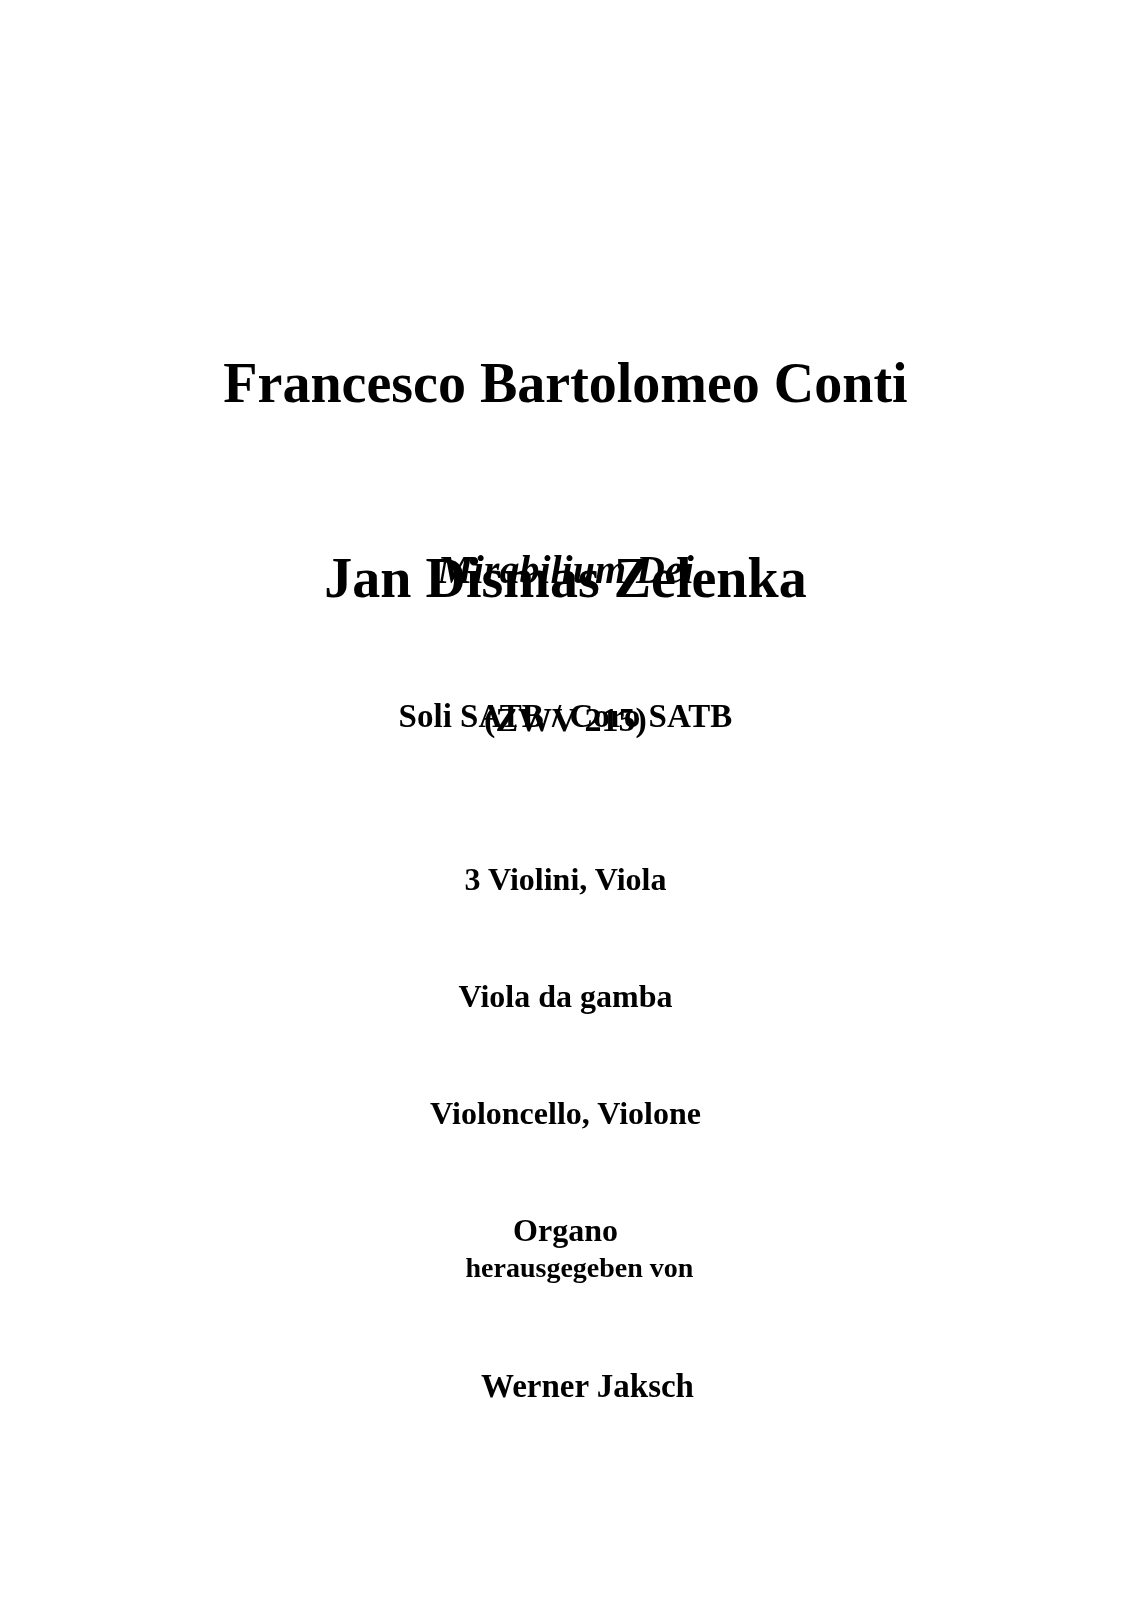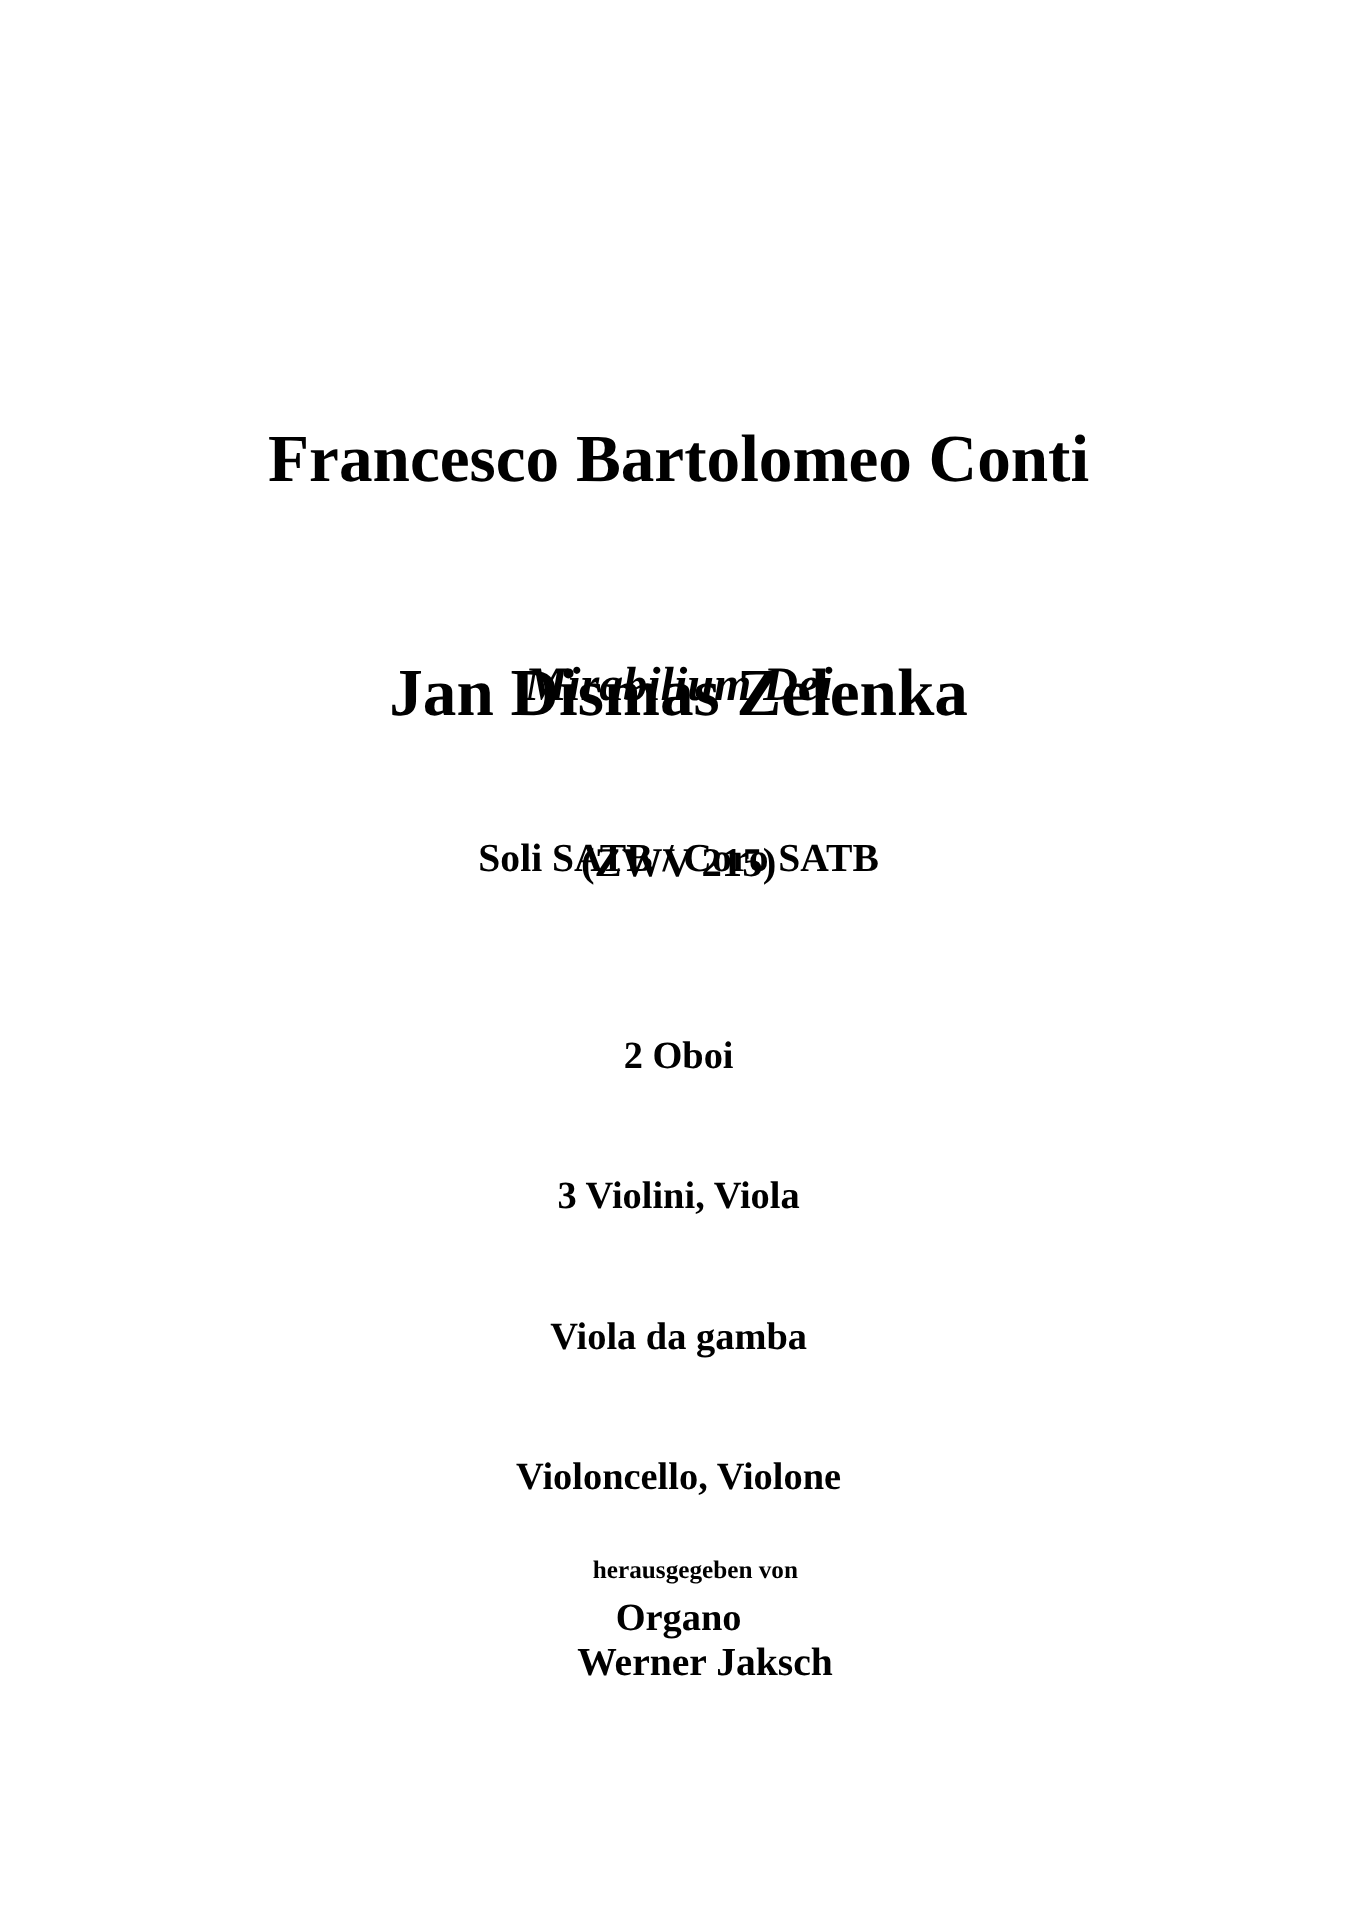--- a/index.html
+++ b/index.html
@@ -49,22 +49,22 @@
     top: 696px;
     font-size: 33px;
     line-height: 40px;
   }
   .instruments {
     top: 782px;
     font-size: 32px;
     line-height: 39px;
   }
   .editor-prefix {
-    top: 1289px;
-    font-size: 21px;
+    top: 1248px;
+    font-size: 28px;
     line-height: 39px;
     padding-left: 28px;
   }
   .editor-name {
     top: 1367px;
     font-size: 33px;
     line-height: 39px;
     margin-left: 44px;
   }
 </style>
@@ -79,21 +79,20 @@
   </div>
 
   <div class="centered work">
     <div class="work-line">Mirabilium Dei</div>
     <div class="catalog">(ZWV 215)</div>
   </div>
 
   <div class="centered voices">Soli SATB / Coro SATB</div>
 
   <div class="centered instruments">
-    <div>2 Oboi</div>
     <div>3 Violini, Viola</div>
     <div>Viola da gamba</div>
     <div>Violoncello, Violone</div>
     <div>Organo</div>
   </div>
 
   <div class="centered editor-prefix">herausgegeben von</div>
 
   <div class="centered editor-name">Werner Jaksch</div>
 

